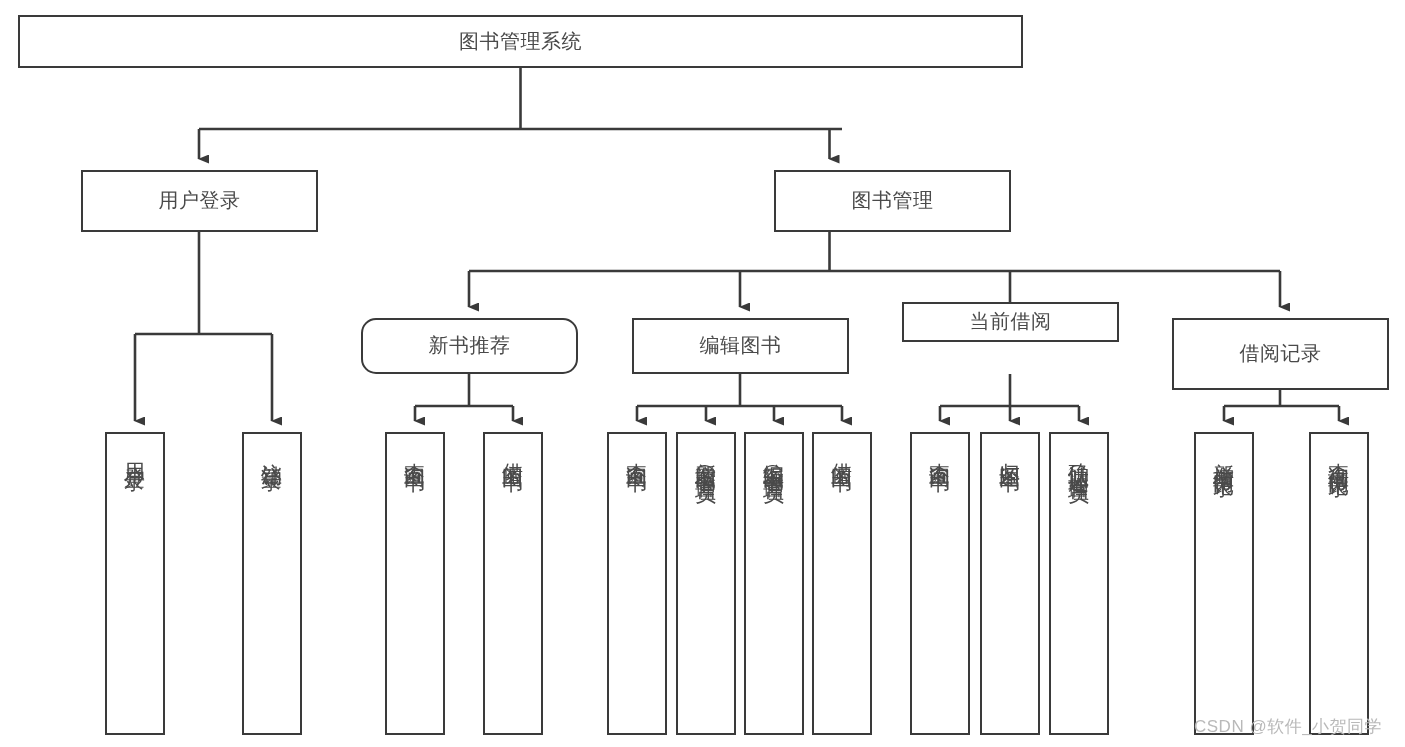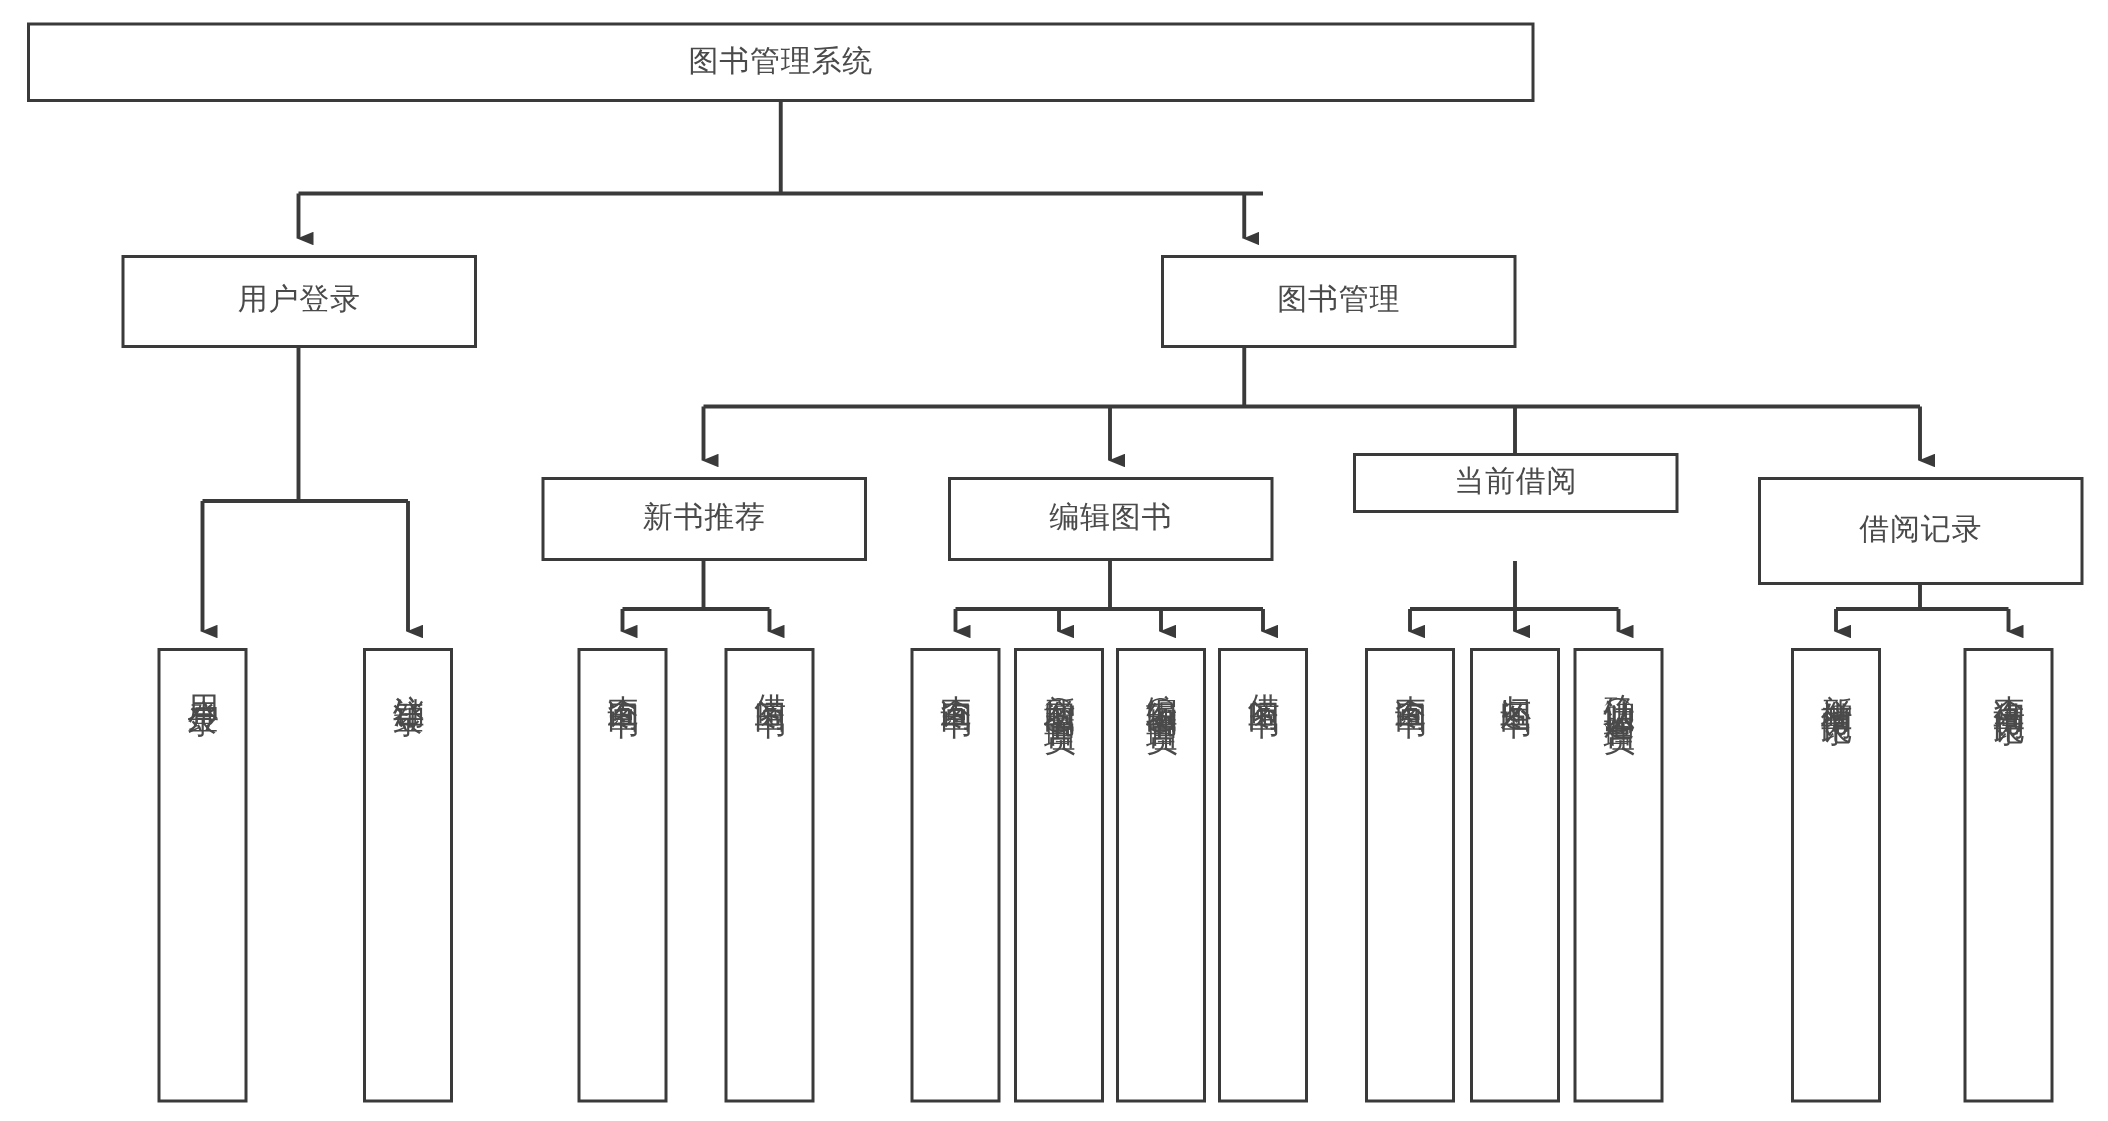--- a/index.html
+++ b/index.html
@@ -125,21 +125,21 @@
   </div>
 
   <div class="node" style="left:81px; top:170px; width:237px; height:62px;">
     <span class="node-label">用户登录</span>
   </div>
 
   <div class="node" style="left:753px; top:170px; width:237px; height:62px;margin-left:21px;">
     <span class="node-label">图书管理</span>
   </div>
 
-  <div class="node" style="left:361px; top:318px; width:217px; height:56px;">
+  <div class="node" style="left:361px; top:318px; width:217px; height:56px;border-radius:15px;">
     <span class="node-label">新书推荐</span>
   </div>
 
   <div class="node" style="left:632px; top:318px; width:217px; height:56px;">
     <span class="node-label">编辑图书</span>
   </div>
 
   <div class="node" style="left:902px; top:302px; width:217px; height:40px;">
     <span class="node-label">当前借阅</span>
   </div>
@@ -193,14 +193,15 @@
   </div>
 
   <div class="node vertical" style="left:1194px; top:432px; width:60px; height:303px;">
     <span class="node-label">新增借阅记录</span>
   </div>
 
   <div class="node vertical" style="left:1309px; top:432px; width:60px; height:303px;">
     <span class="node-label">查询借阅记录</span>
   </div>
 
+  <div class="watermark" style="left:1194px; top:715px;">CSDN @软件_小贺同学</div>
 
 </div>
 
 </body></html>

